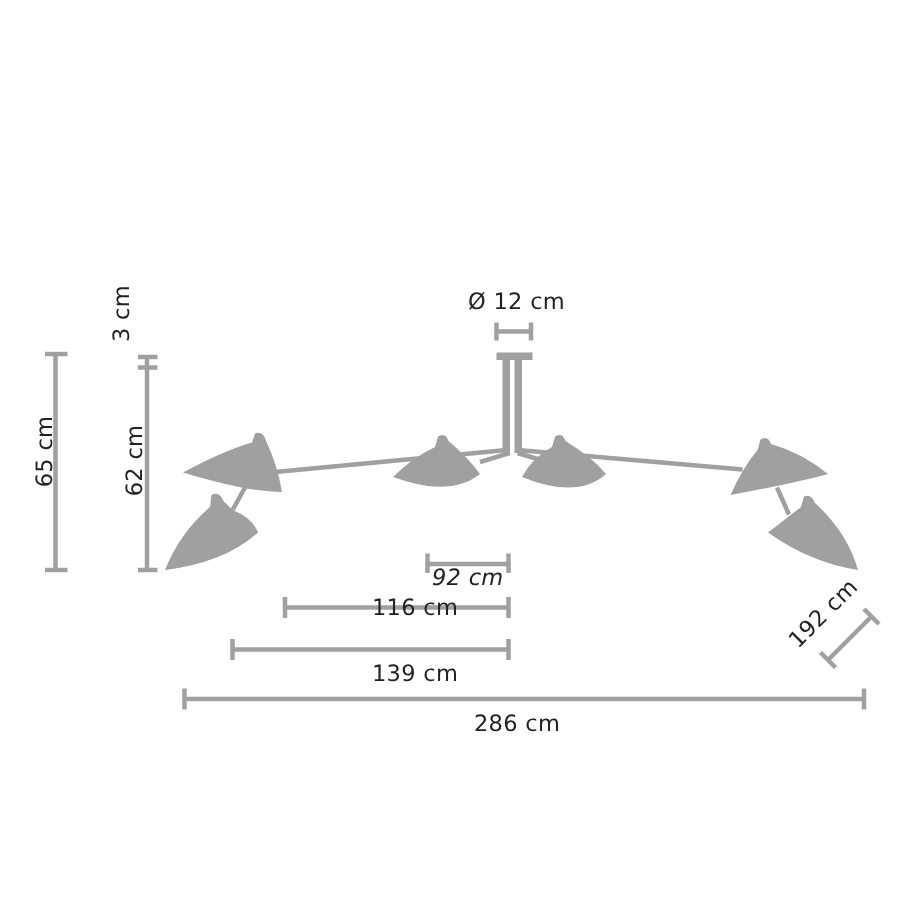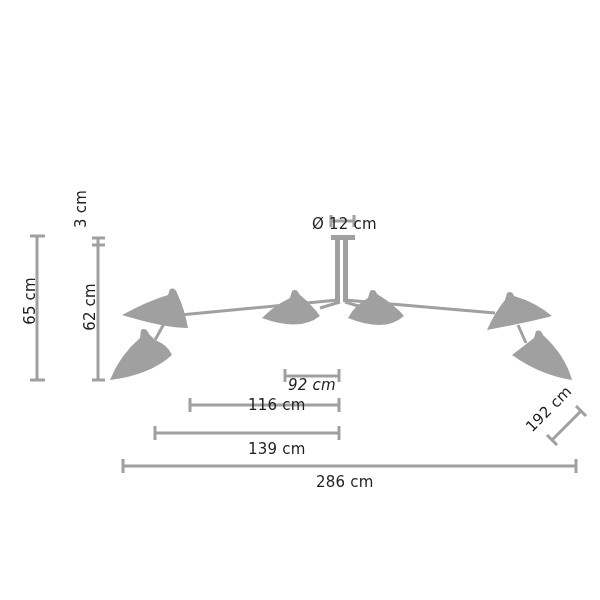--- a/index.html
+++ b/index.html
@@ -88,19 +88,19 @@
       <path d="M262,318 Q275,305 290,298 L292,291 Q297,288 299,294 Q312,305 320,316 Q300,332 262,318 Z"></path>
       <path d="M348,318 Q355,305 368,298 L370,291 Q375,288 377,294 Q395,305 404,316 Q385,333 348,318 Z"></path>
       <path d="M487,330 Q495,312 505,300 L507,293 Q512,290 514,296 Q535,302 552,316 Q530,322 487,330 Z"></path>
       <path d="M512,355 Q525,345 534,338 L536,331 Q541,329 543,335 Q565,355 572,380 Q540,375 512,355 Z"></path>
     </g>
   </svg>
 
   <span class="lbl rot-left" style="left:6px; top:292px;">65 cm</span>
   <span class="lbl rot-left" style="left:62px; top:200px;">3 cm</span>
   <span class="lbl rot-left" style="left:66px; top:298px;">62 cm</span>
-  <span class="lbl" style="left:312px; top:192px;margin-top:23px;">Ø 12 cm</span>
+  <span class="lbl" style="left:312px; top:192px;">Ø 12 cm</span>
   <span class="lbl" style="left:288px; top:376px;font-style:italic;">92 cm</span>
   <span class="lbl" style="left:248px; top:396px;text-align:center;">116 cm</span>
   <span class="lbl" style="left:248px; top:440px;text-align:right;">139 cm</span>
   <span class="lbl" style="left:316px; top:473px;text-align:right;">286 cm</span>
   <span class="lbl rot-diag" style="left:520px; top:400px;">192 cm</span>
 </div>
 
 </body></html>

